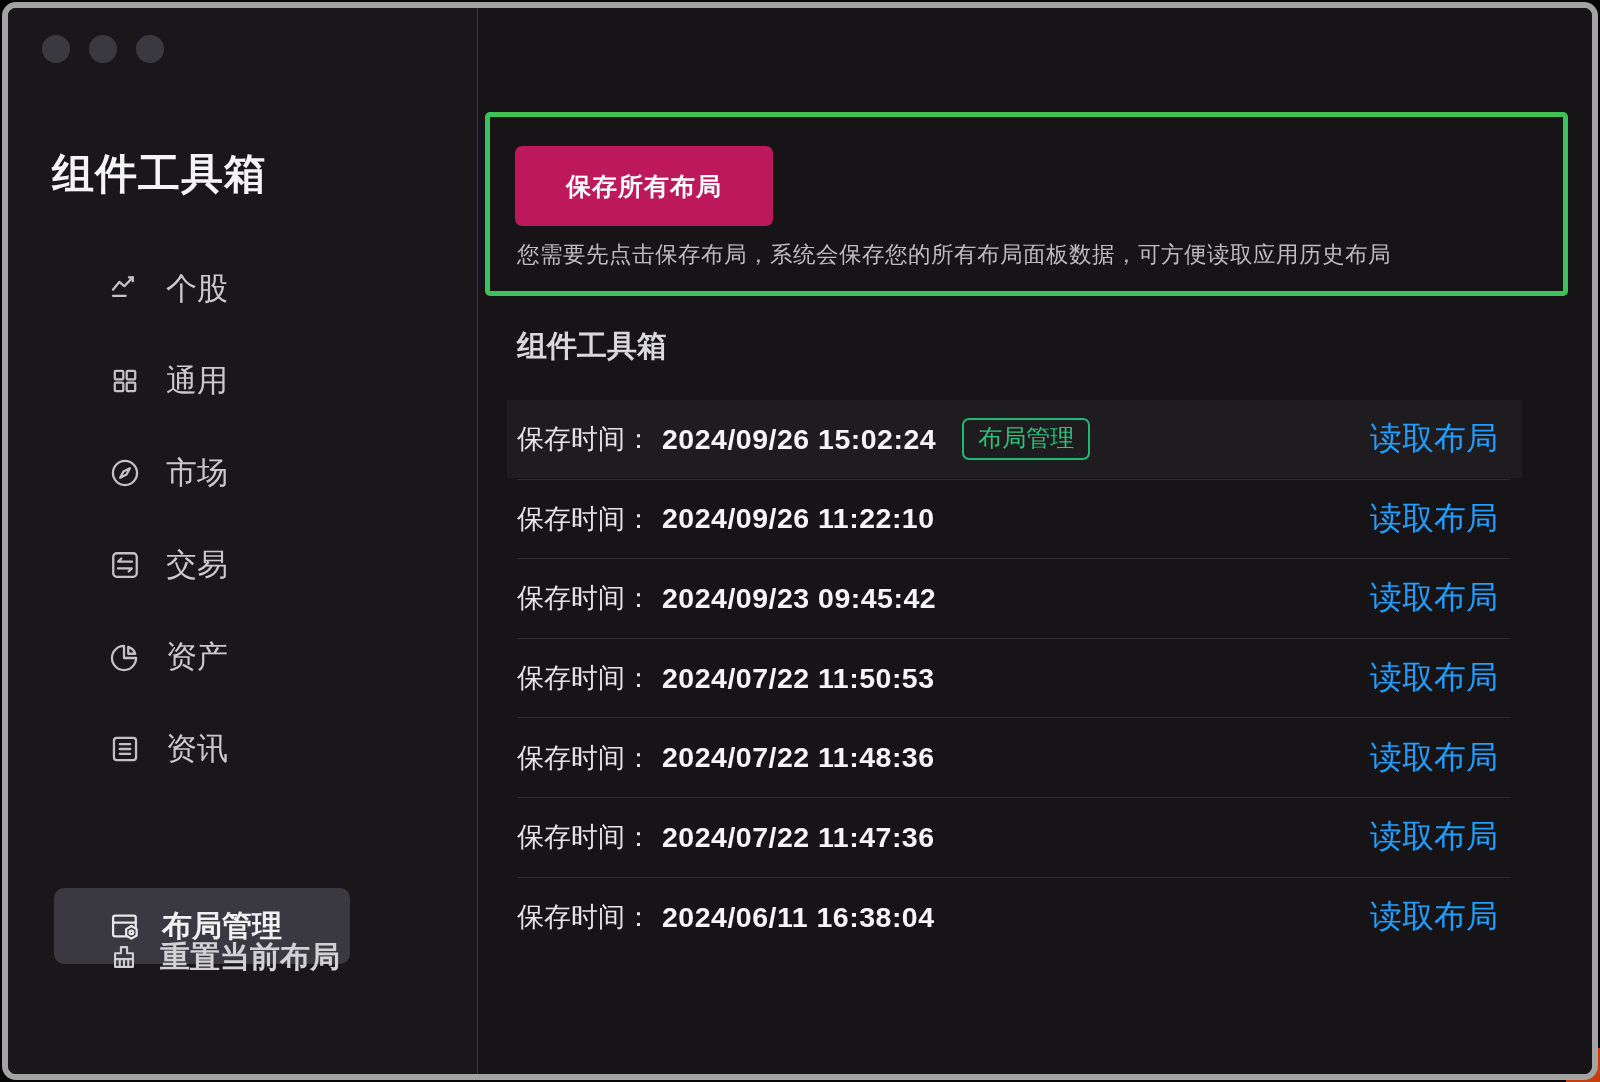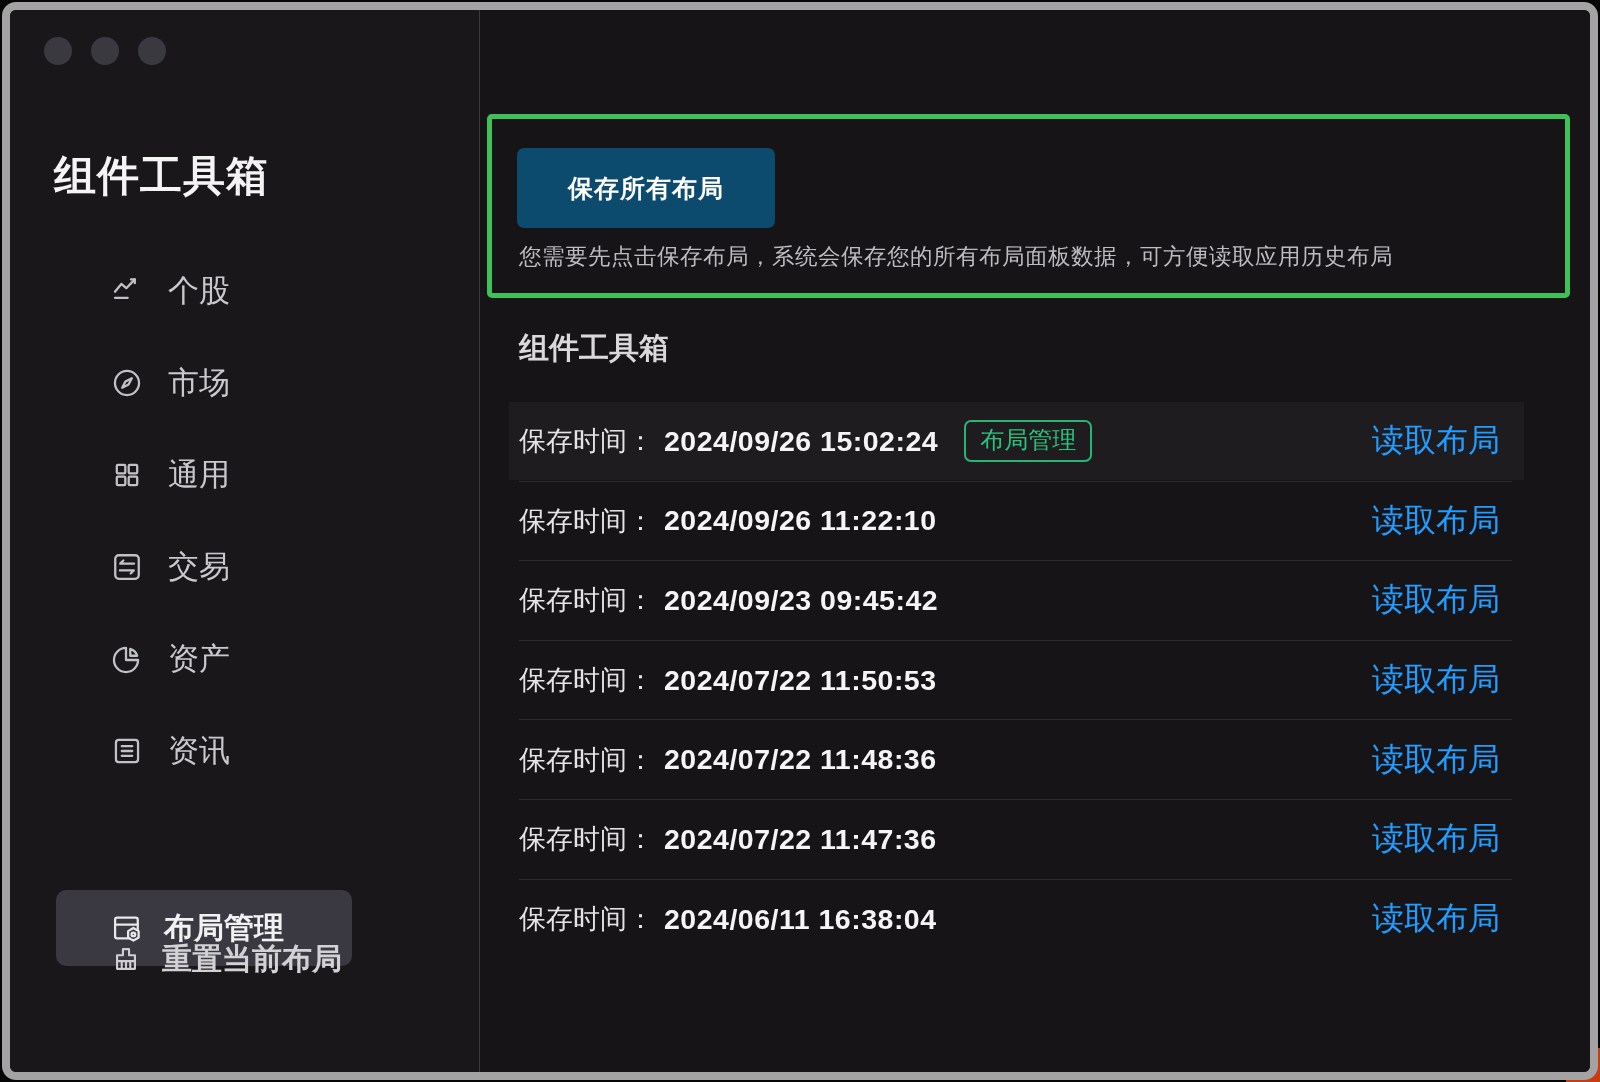--- a/index.html
+++ b/index.html
@@ -11,21 +11,21 @@
     overflow:hidden;
   }
   
   .bg-accent {
     position:absolute; right:0; bottom:0; width:34px; height:34px;
     background:#c83c0e;
   }
   .window {
     position:absolute; inset:2px;
     background:#171418;
-    border:8px solid #a3a3a3;
+    border:6px solid #a3a3a3;
     border-radius:14px;
     overflow:hidden;
     display:flex;
   }
   
   .sidebar {
     flex:0 0 470px;
     background:#1a171b;
     border-right:1px solid #3a383c;
     position:relative;
@@ -57,21 +57,21 @@
   }
   .footer-item-reset svg { width:32px; height:32px; color:#cfcfd3; }
   
   .content { flex:1; position:relative; background:#171418; }
   .save-panel {
     position:absolute; left:7px; top:104px; width:1083px; height:184px;
     border:5px solid #3dc158; border-radius:5px;
   }
   .save-all-btn {
     position:absolute; left:25px; top:29px; width:258px; height:80px;
-    background:#0c4a6e; border:none; border-radius:7px;
+    background:#be185d; border:none; border-radius:7px;
     color:#ffffff; font-size:25px; font-weight:700; letter-spacing:1px;
     font-family:inherit; cursor:pointer;
   }
   .save-desc {
     position:absolute; left:27px; top:122px;
     font-size:22.5px; color:#bcbcc1; letter-spacing:0.5px;
   }
   .history-heading {
     position:absolute; left:39px; top:318px;
     font-size:30px; font-weight:600; color:#d9d9db;
@@ -123,35 +123,35 @@
       <div class="menu-item">
         <svg viewBox="0 0 24 24" fill="none" stroke="currentColor" stroke-width="1.6" stroke-linecap="round" stroke-linejoin="round">
           <path d="M3.5 12.5 L8 7 L11.5 10 L17.5 3.8"></path>
           <path d="M14.8 3.8 h2.7 v2.7"></path>
           <path d="M3.5 16.8 H12.5"></path>
         </svg>
         <span>个股</span>
       </div>
 
       <div class="menu-item">
-        <svg viewBox="0 0 24 24" fill="none" stroke="currentColor" stroke-width="1.6" stroke-linecap="round" stroke-linejoin="round">
-          <circle cx="12" cy="12" r="8.5"></circle>
-          <path d="M15.4 8.6 L10.9 10.9 L8.6 15.4 L13.1 13.1 Z"></path>
-        </svg>
-        <span>市场</span>
-      </div>
-
-      <div class="menu-item">
         <svg viewBox="0 0 24 24" fill="none" stroke="currentColor" stroke-width="1.6" stroke-linejoin="round">
           <rect x="4.8" y="4.8" width="6" height="6" rx="0.8"></rect>
           <rect x="13.2" y="4.8" width="6" height="6" rx="0.8"></rect>
           <rect x="4.8" y="13.2" width="6" height="6" rx="0.8"></rect>
           <rect x="13.2" y="13.2" width="6" height="6" rx="0.8"></rect>
         </svg>
         <span>通用</span>
+      </div>
+
+      <div class="menu-item">
+        <svg viewBox="0 0 24 24" fill="none" stroke="currentColor" stroke-width="1.6" stroke-linecap="round" stroke-linejoin="round">
+          <circle cx="12" cy="12" r="8.5"></circle>
+          <path d="M15.4 8.6 L10.9 10.9 L8.6 15.4 L13.1 13.1 Z"></path>
+        </svg>
+        <span>市场</span>
       </div>
 
       <div class="menu-item">
         <svg viewBox="0 0 24 24" fill="none" stroke="currentColor" stroke-width="1.6" stroke-linecap="round" stroke-linejoin="round">
           <rect x="3.7" y="3.7" width="16.6" height="16.6" rx="2.5"></rect>
           <path d="M17 9.6 H7.2 M7.2 9.6 L9.4 7.4"></path>
           <path d="M7 14.4 H16.8 M16.8 14.4 L14.6 16.6"></path>
         </svg>
         <span>交易</span>
       </div>

